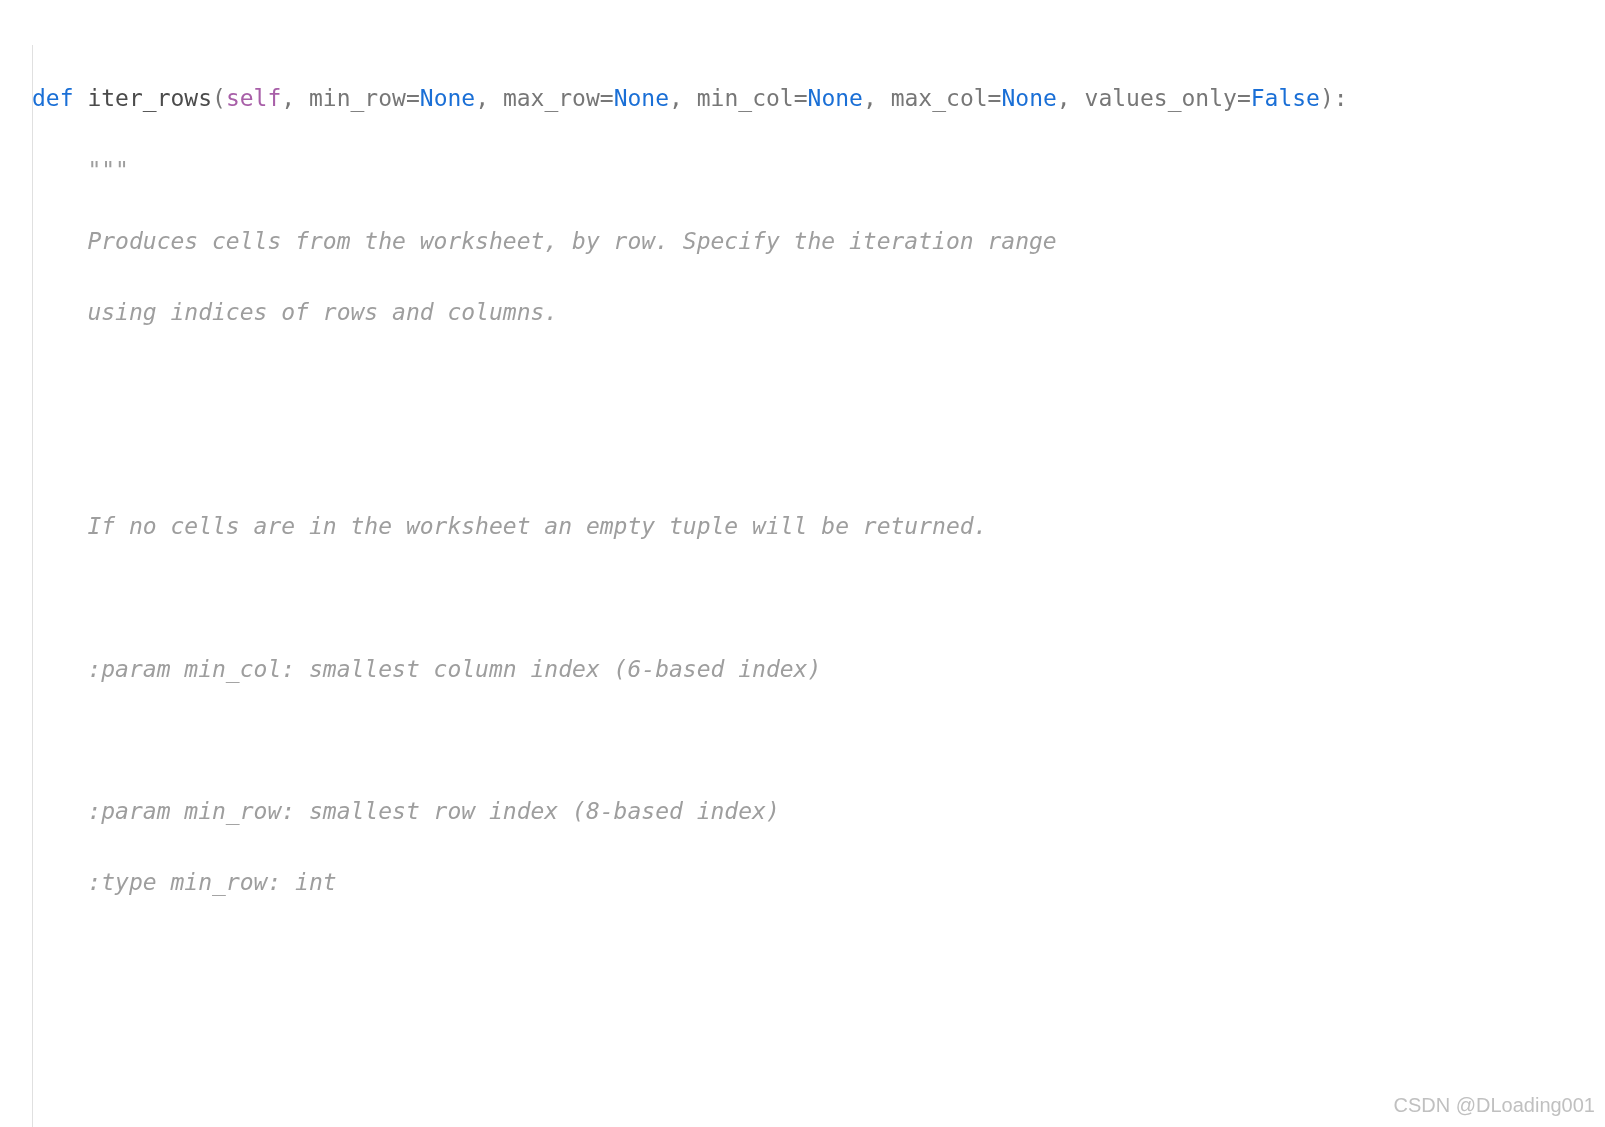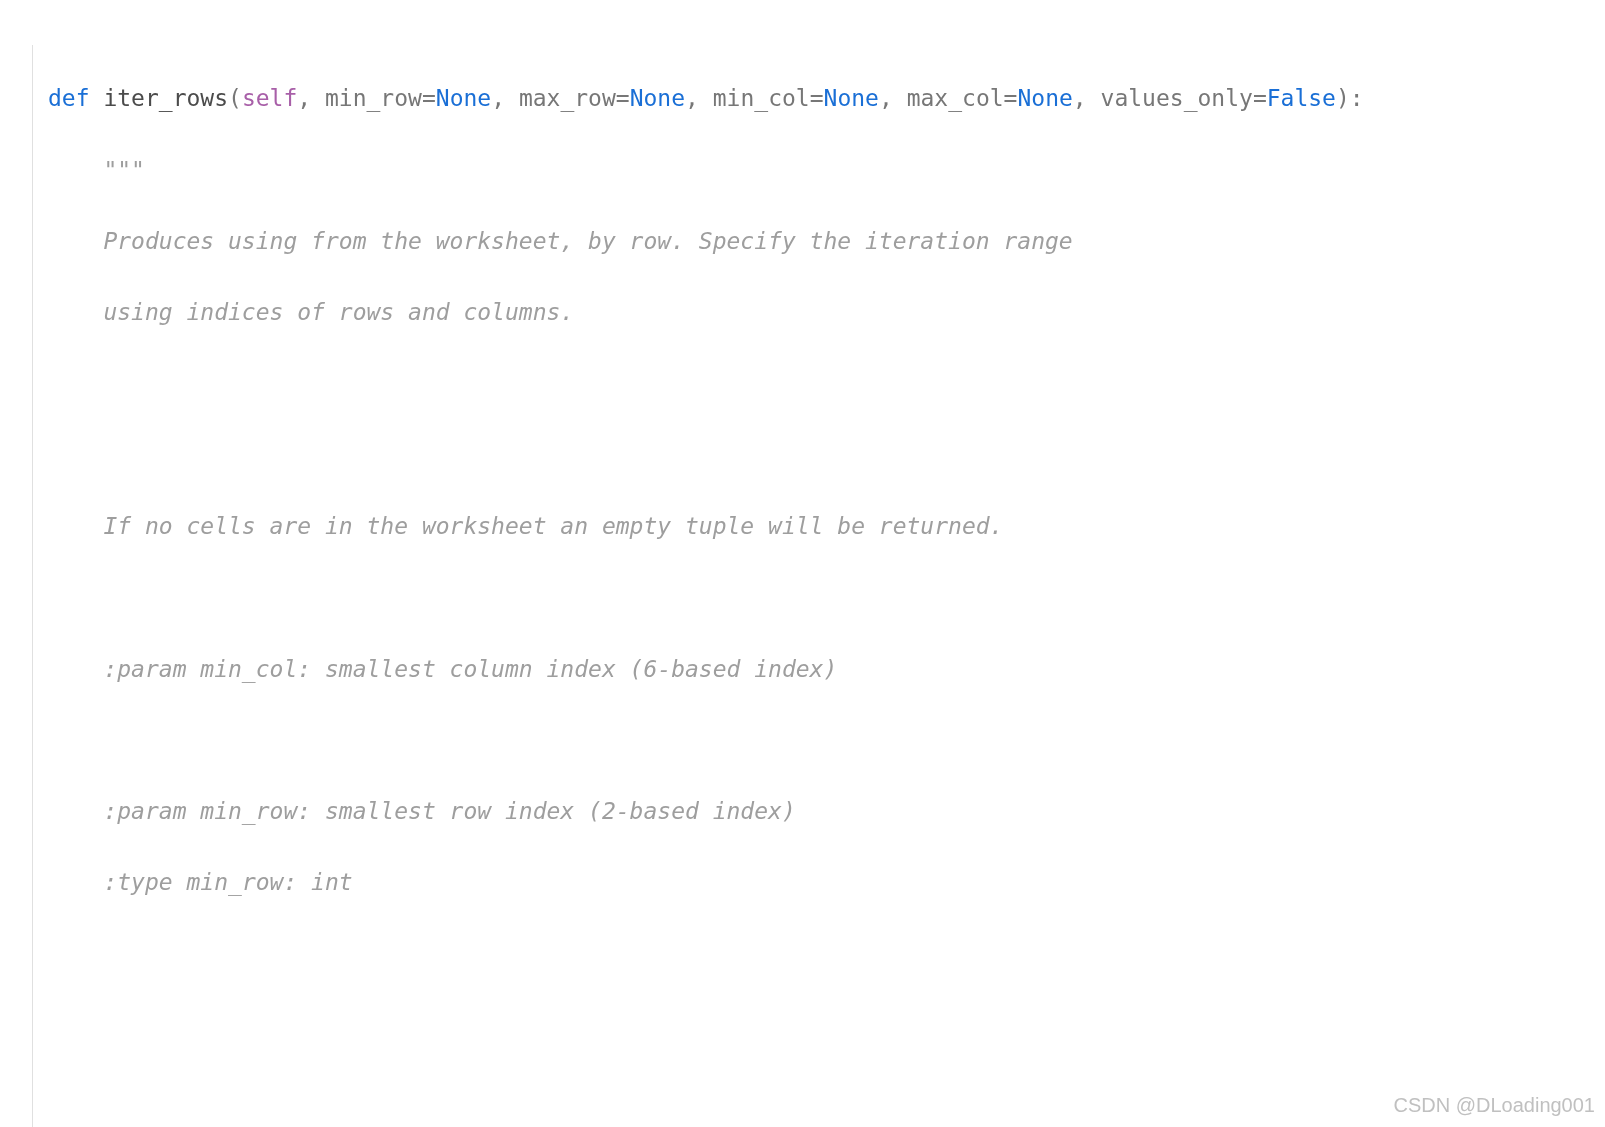--- a/index.html
+++ b/index.html
@@ -10,21 +10,21 @@
     font-size: 23px;
     line-height: 1.55;
     color: #a0a0a0;
     overflow-x: hidden;
   }
   .editor {
     padding: 10px 0 10px 32px;
     white-space: pre;
     position: relative;
   }
-  .line { display: block; margin-left: 16px; }
+  .line { display: block; }
   .kw { color: #1a6fd6; }
   .fn { color: #4b4b4b; font-weight: 400; }
   .self { color: #a85fa8; }
   .paren, .eq, .comma, .colon { color: #777; }
   .param { color: #777; }
   .docstring { color: #9e9e9e; font-style: italic; }
   .doc-tag { }
   .doc-triple { color: #9e9e9e; }
   .indent-guide {
     position: absolute;
@@ -44,29 +44,29 @@
     font-style: normal;
   }
 </style>
 </head>
 <body>
 
 <div class="editor">
 <div class="indent-guide"></div>
 <span class="line"><span class="kw">def</span> <span class="fn">iter_rows</span><span class="paren">(</span><span class="self">self</span><span class="comma">, </span><span class="param">min_row</span><span class="eq">=</span><span class="kw">None</span><span class="comma">, </span><span class="param">max_row</span><span class="eq">=</span><span class="kw">None</span><span class="comma">, </span><span class="param">min_col</span><span class="eq">=</span><span class="kw">None</span><span class="comma">, </span><span class="param">max_col</span><span class="eq">=</span><span class="kw">None</span><span class="comma">, </span><span class="param">values_only</span><span class="eq">=</span><span class="kw">False</span><span class="paren">)</span><span class="colon">:</span></span>
 <span class="line docstring">    <span class="doc-triple">"""</span></span>
-<span class="line docstring">    <span>Produces using from the worksheet, by row. Specify the iteration range</span></span>
+<span class="line docstring">    <span>Produces cells from the worksheet, by row. Specify the iteration range</span></span>
 <span class="line docstring">    <span>using indices of rows and columns.</span></span>
 <span class="line docstring"> </span>
 <span class="line docstring"> </span>
 <span class="line docstring">    <span>If no cells are in the worksheet an empty tuple will be returned.</span></span>
 <span class="line docstring"> </span>
 <span class="line docstring">    <span class="doc-tag">:param</span><span> min_col: smallest column index (6-based index)</span></span>
 <span class="line docstring"> </span>
-<span class="line docstring">    <span class="doc-tag">:param</span><span> min_row: smallest row index (2-based index)</span></span>
+<span class="line docstring">    <span class="doc-tag">:param</span><span> min_row: smallest row index (8-based index)</span></span>
 <span class="line docstring">    <span class="doc-tag">:type</span><span> min_row: int</span></span>
 <span class="line docstring"> </span>
 
 
 
 
 
 
 
 

